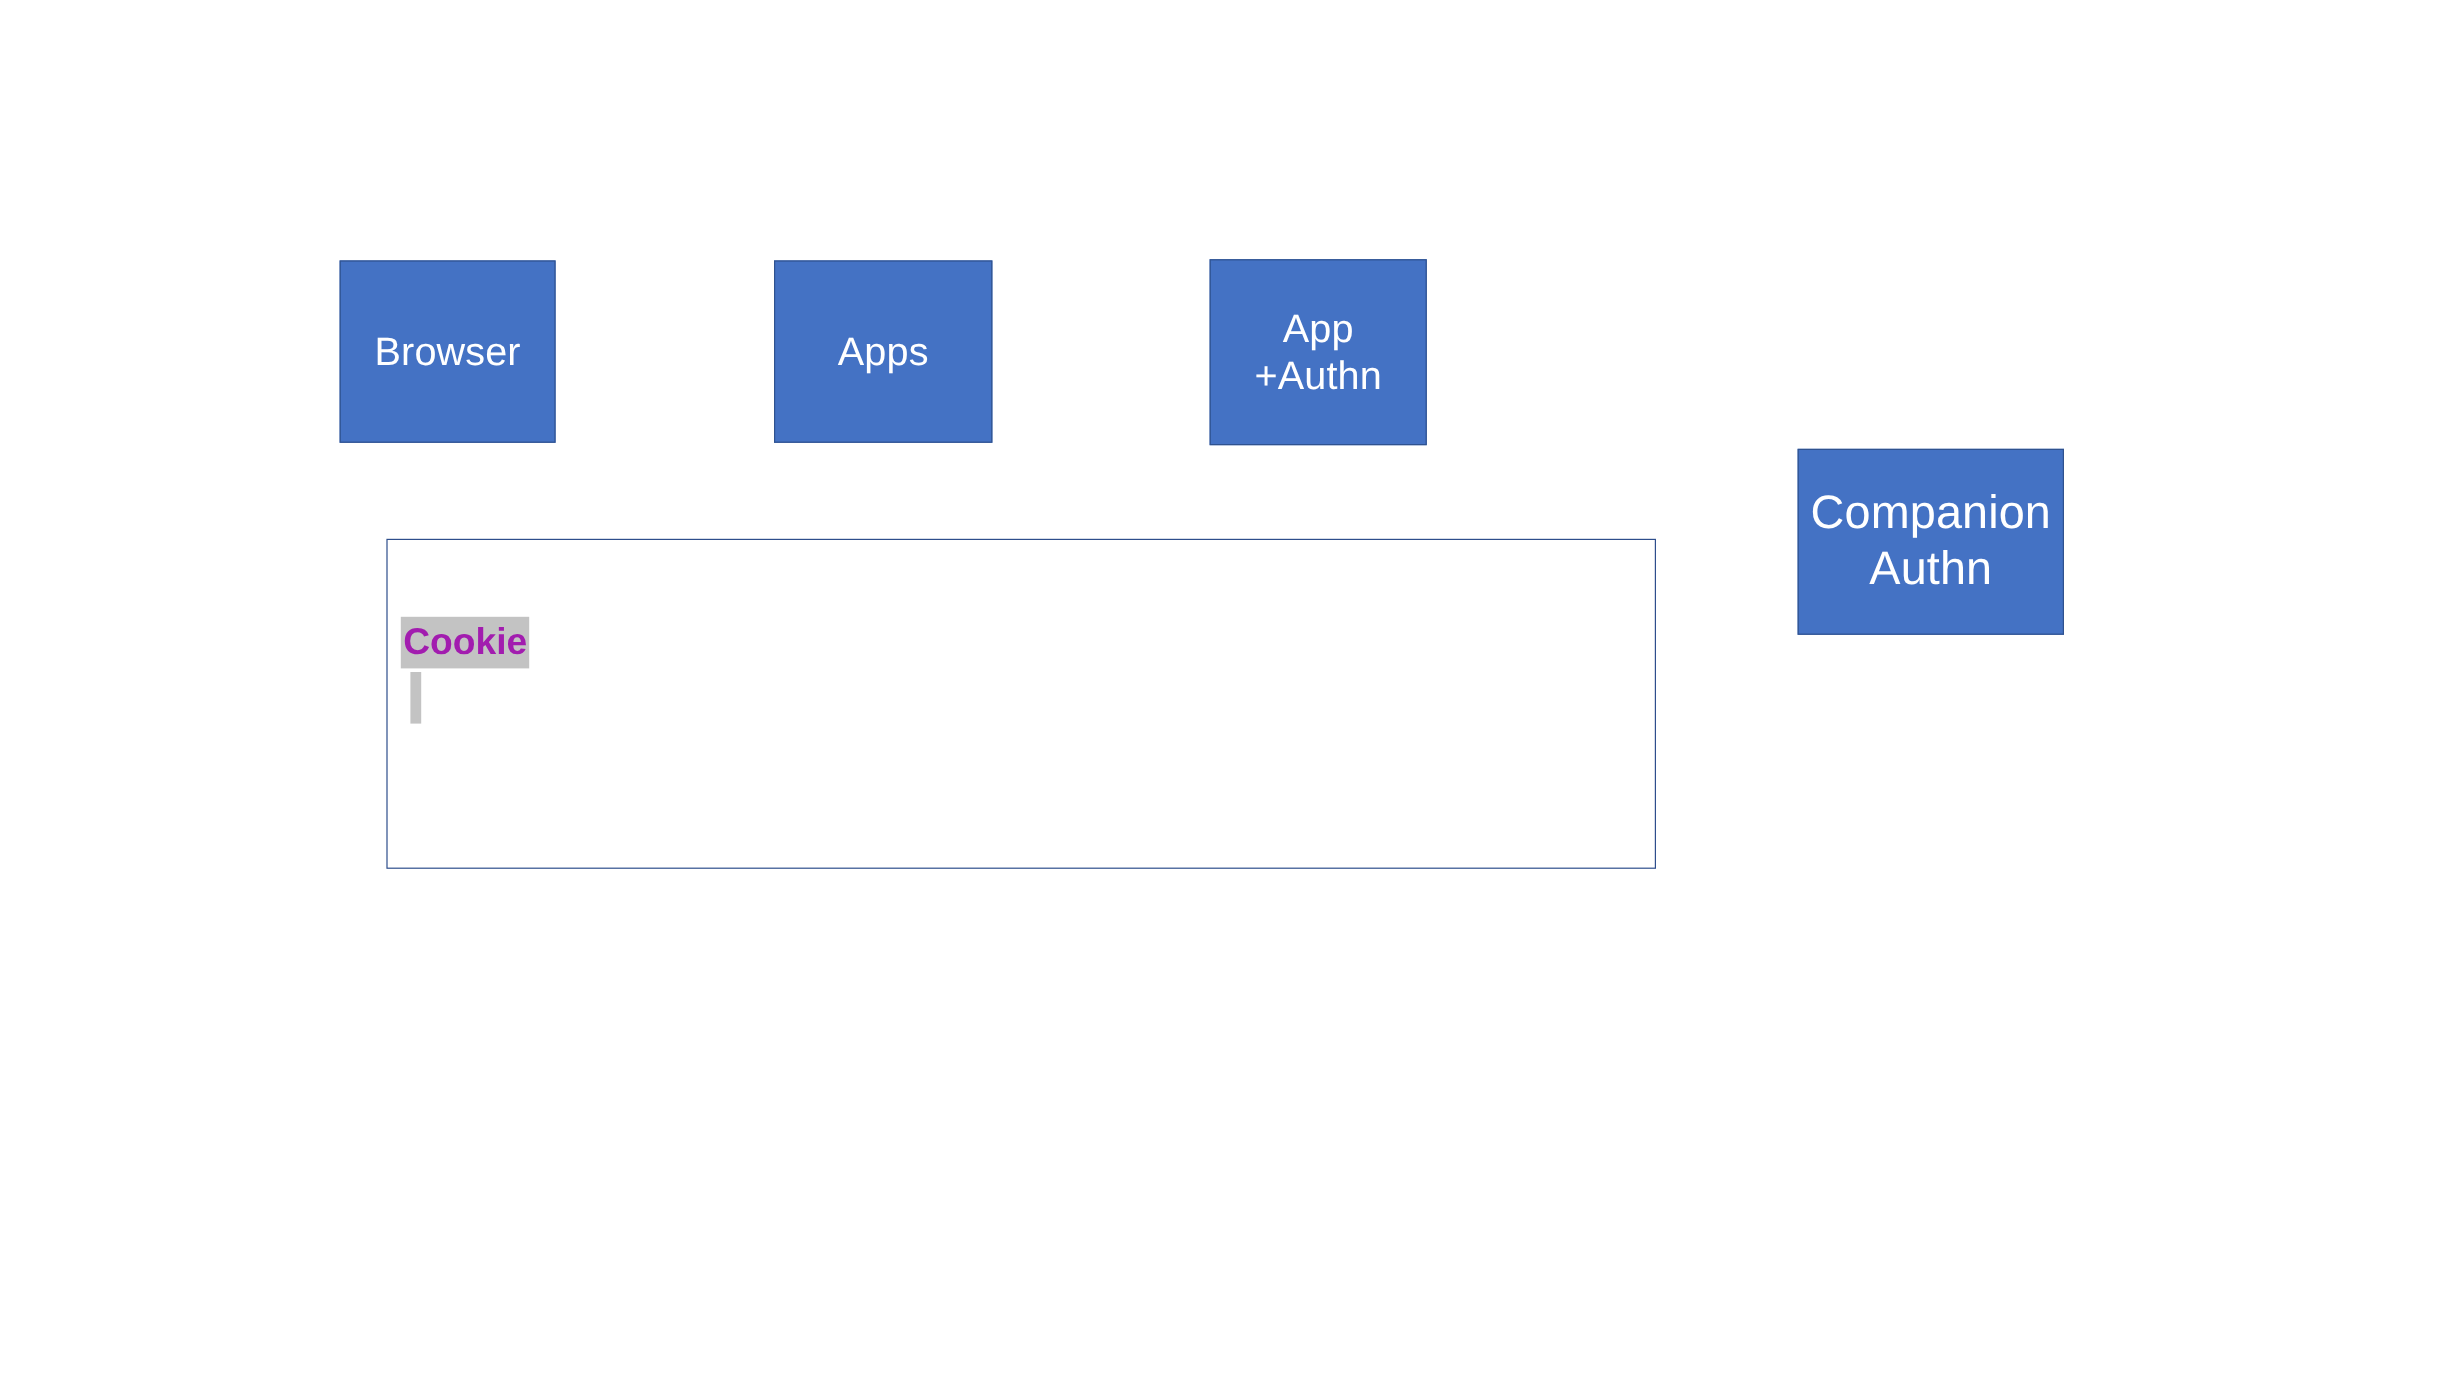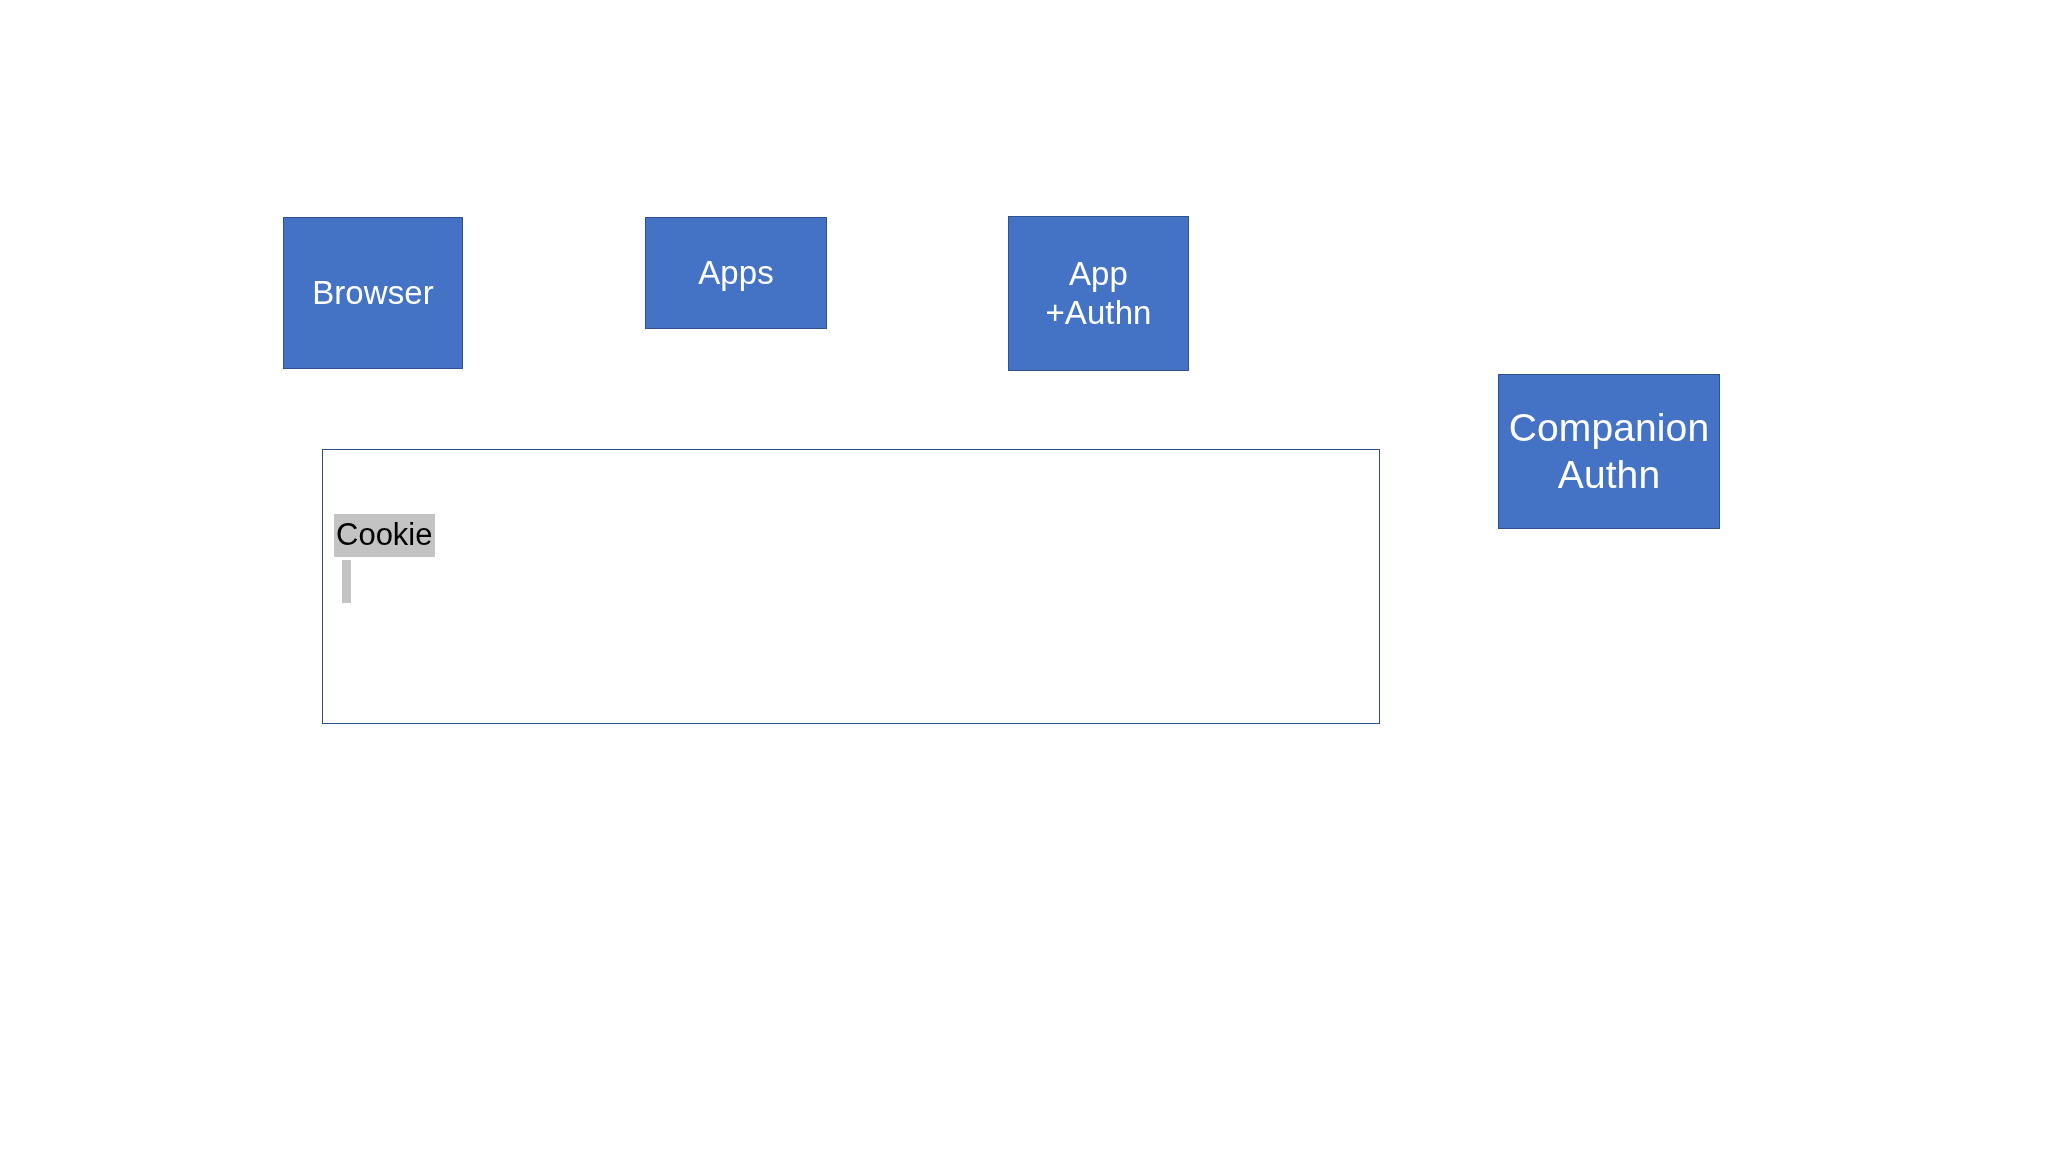--- a/index.html
+++ b/index.html
@@ -49,21 +49,21 @@
     top: 206px;
     width: 180px;
     height: 152px;
     font-size: 33px;
   }
 
   #node-apps {
     left: 645px;
     top: 206px;
     width: 182px;
-    height: 112px;
+    height: 152px;
     font-size: 33px;
   }
 
   #node-app-authn {
     left: 1008px;
     top: 205px;
     width: 181px;
     height: 155px;
     font-size: 33px;
   }
@@ -91,23 +91,24 @@
   #note-body {
     position: absolute;
     left: 11px;
     top: 62px;
     right: 4px;
   }
 
   .note-line {
     font-size: 31px;
     line-height: 46px;
-    color: #000000;
+    color: #a21caf;
     white-space: pre;
     margin: 0;
+    font-weight: bold;
   }
 
   .note-line > .hl {
     background: #C3C3C3;
     padding: 3px 2px 5px 2px;
     box-decoration-break: clone;
     -webkit-box-decoration-break: clone;
   }
 
   #note-line-1 {

